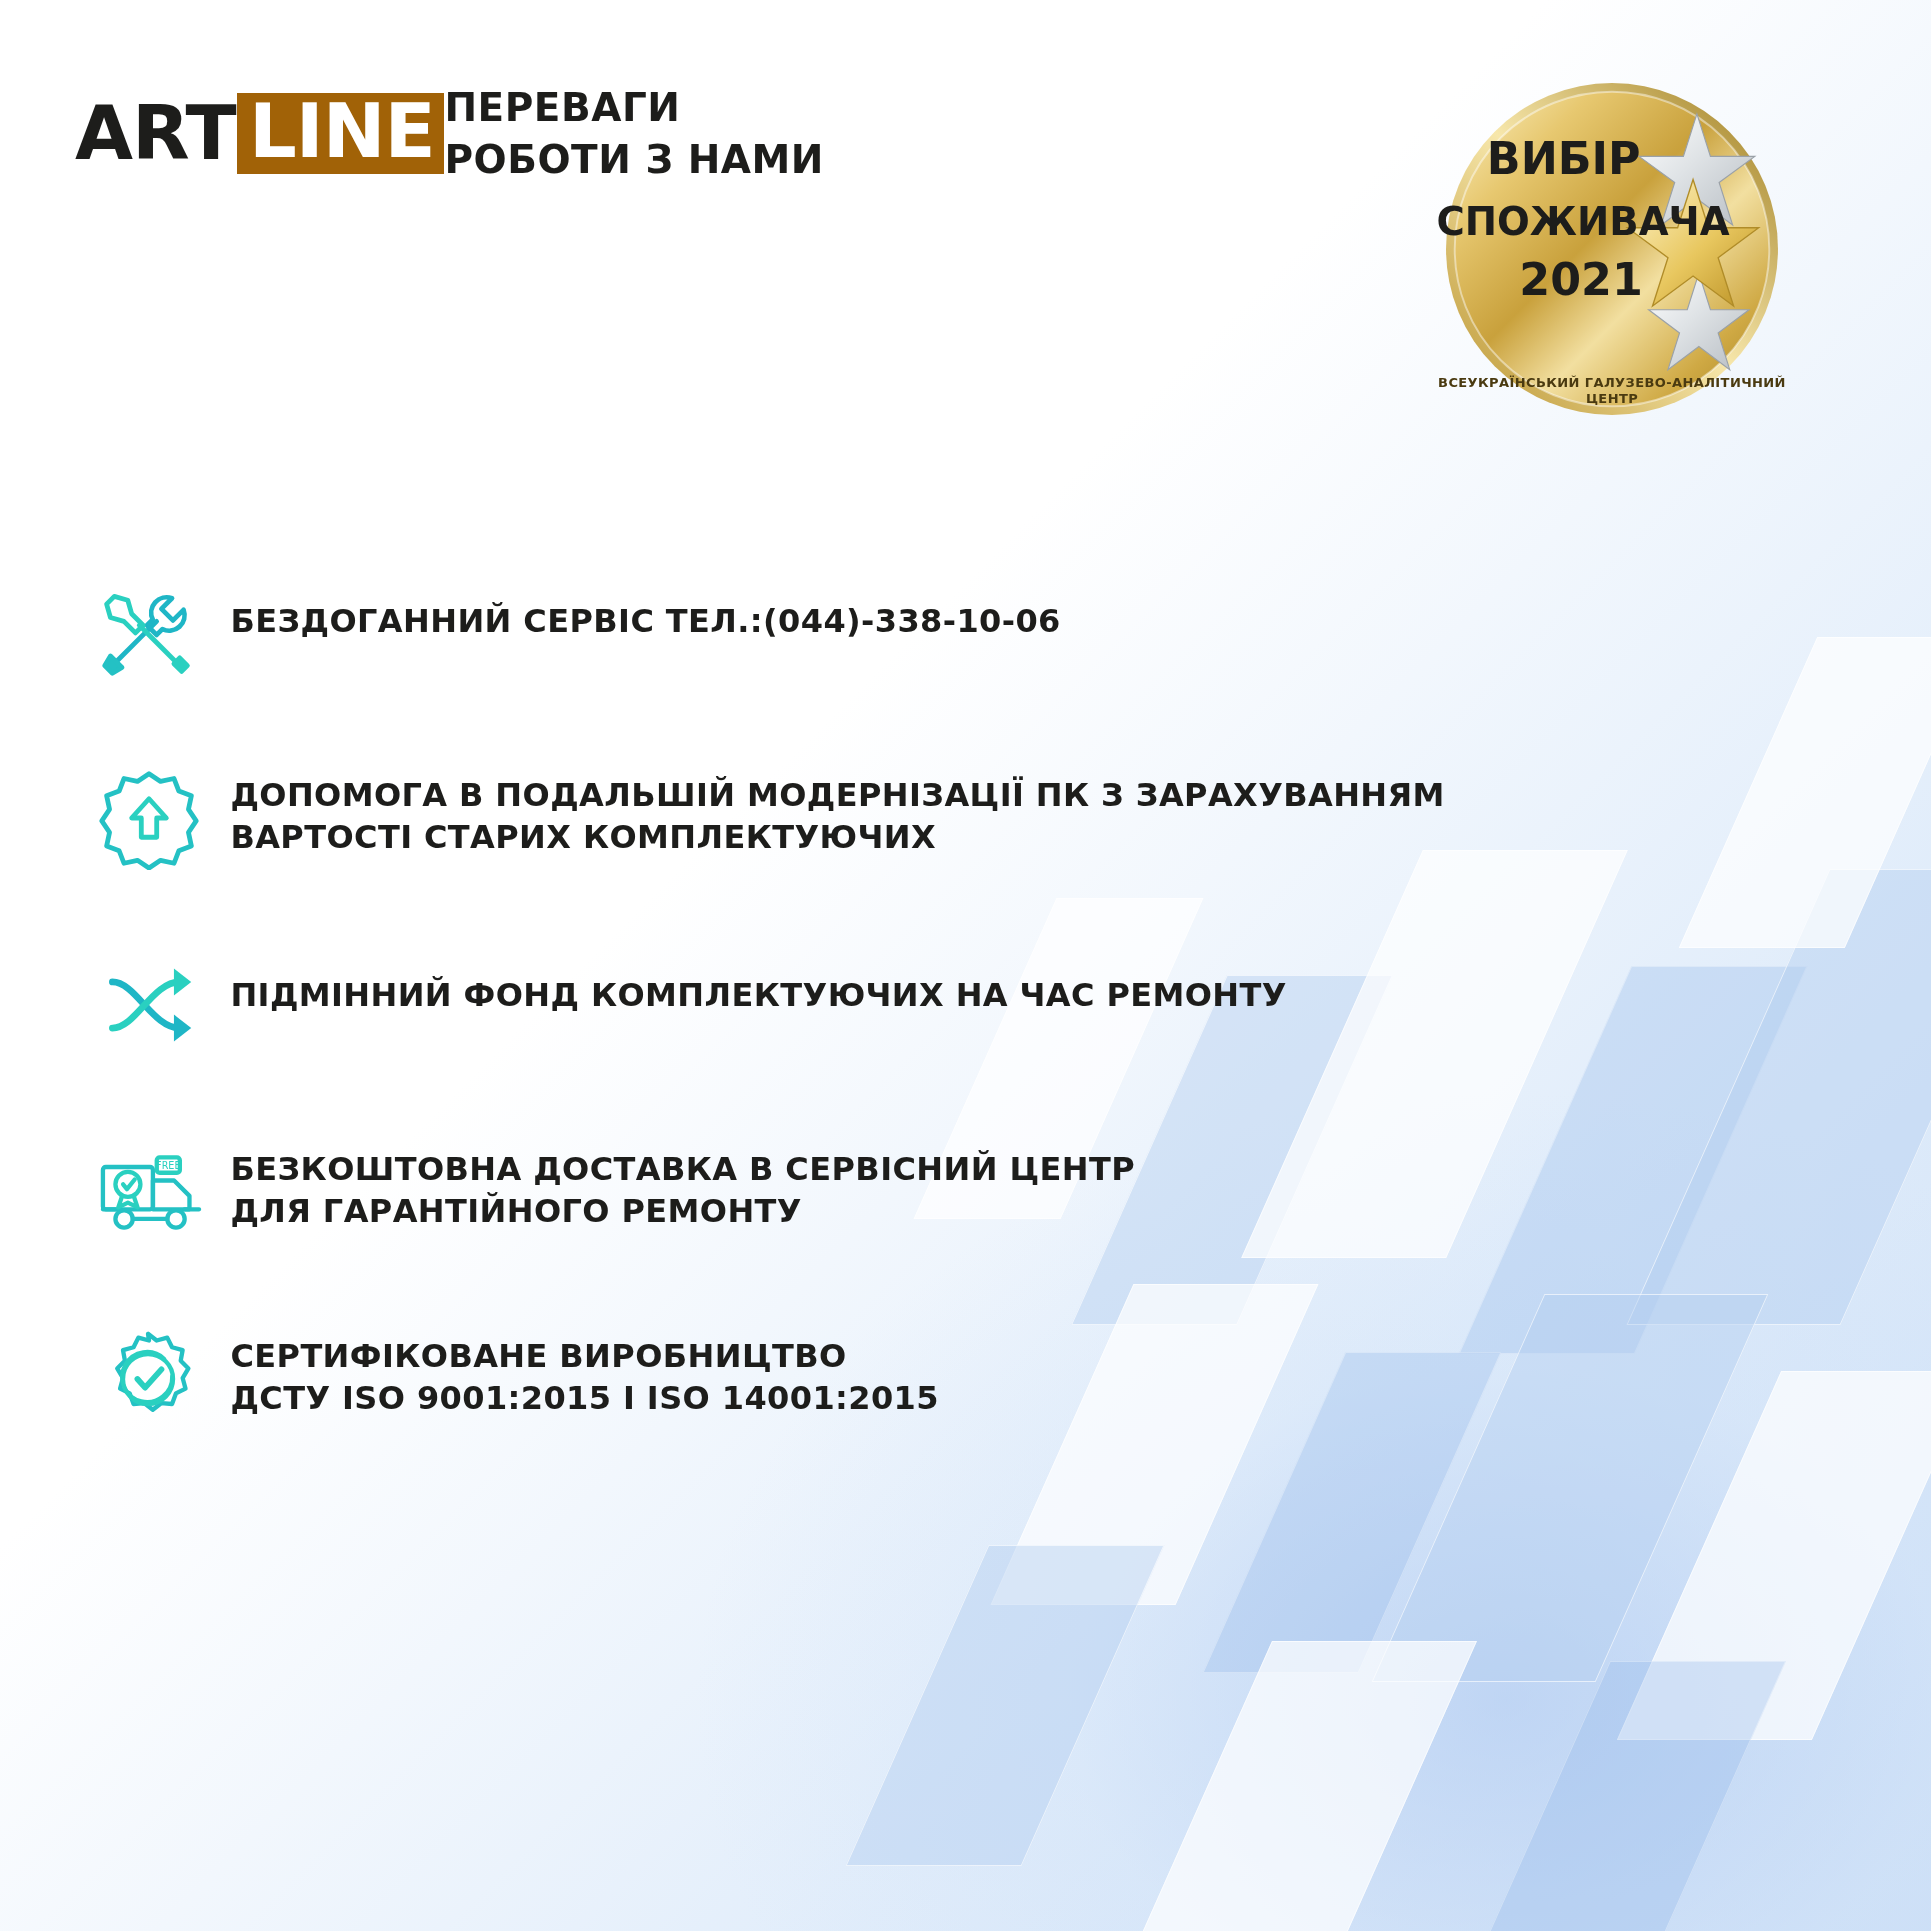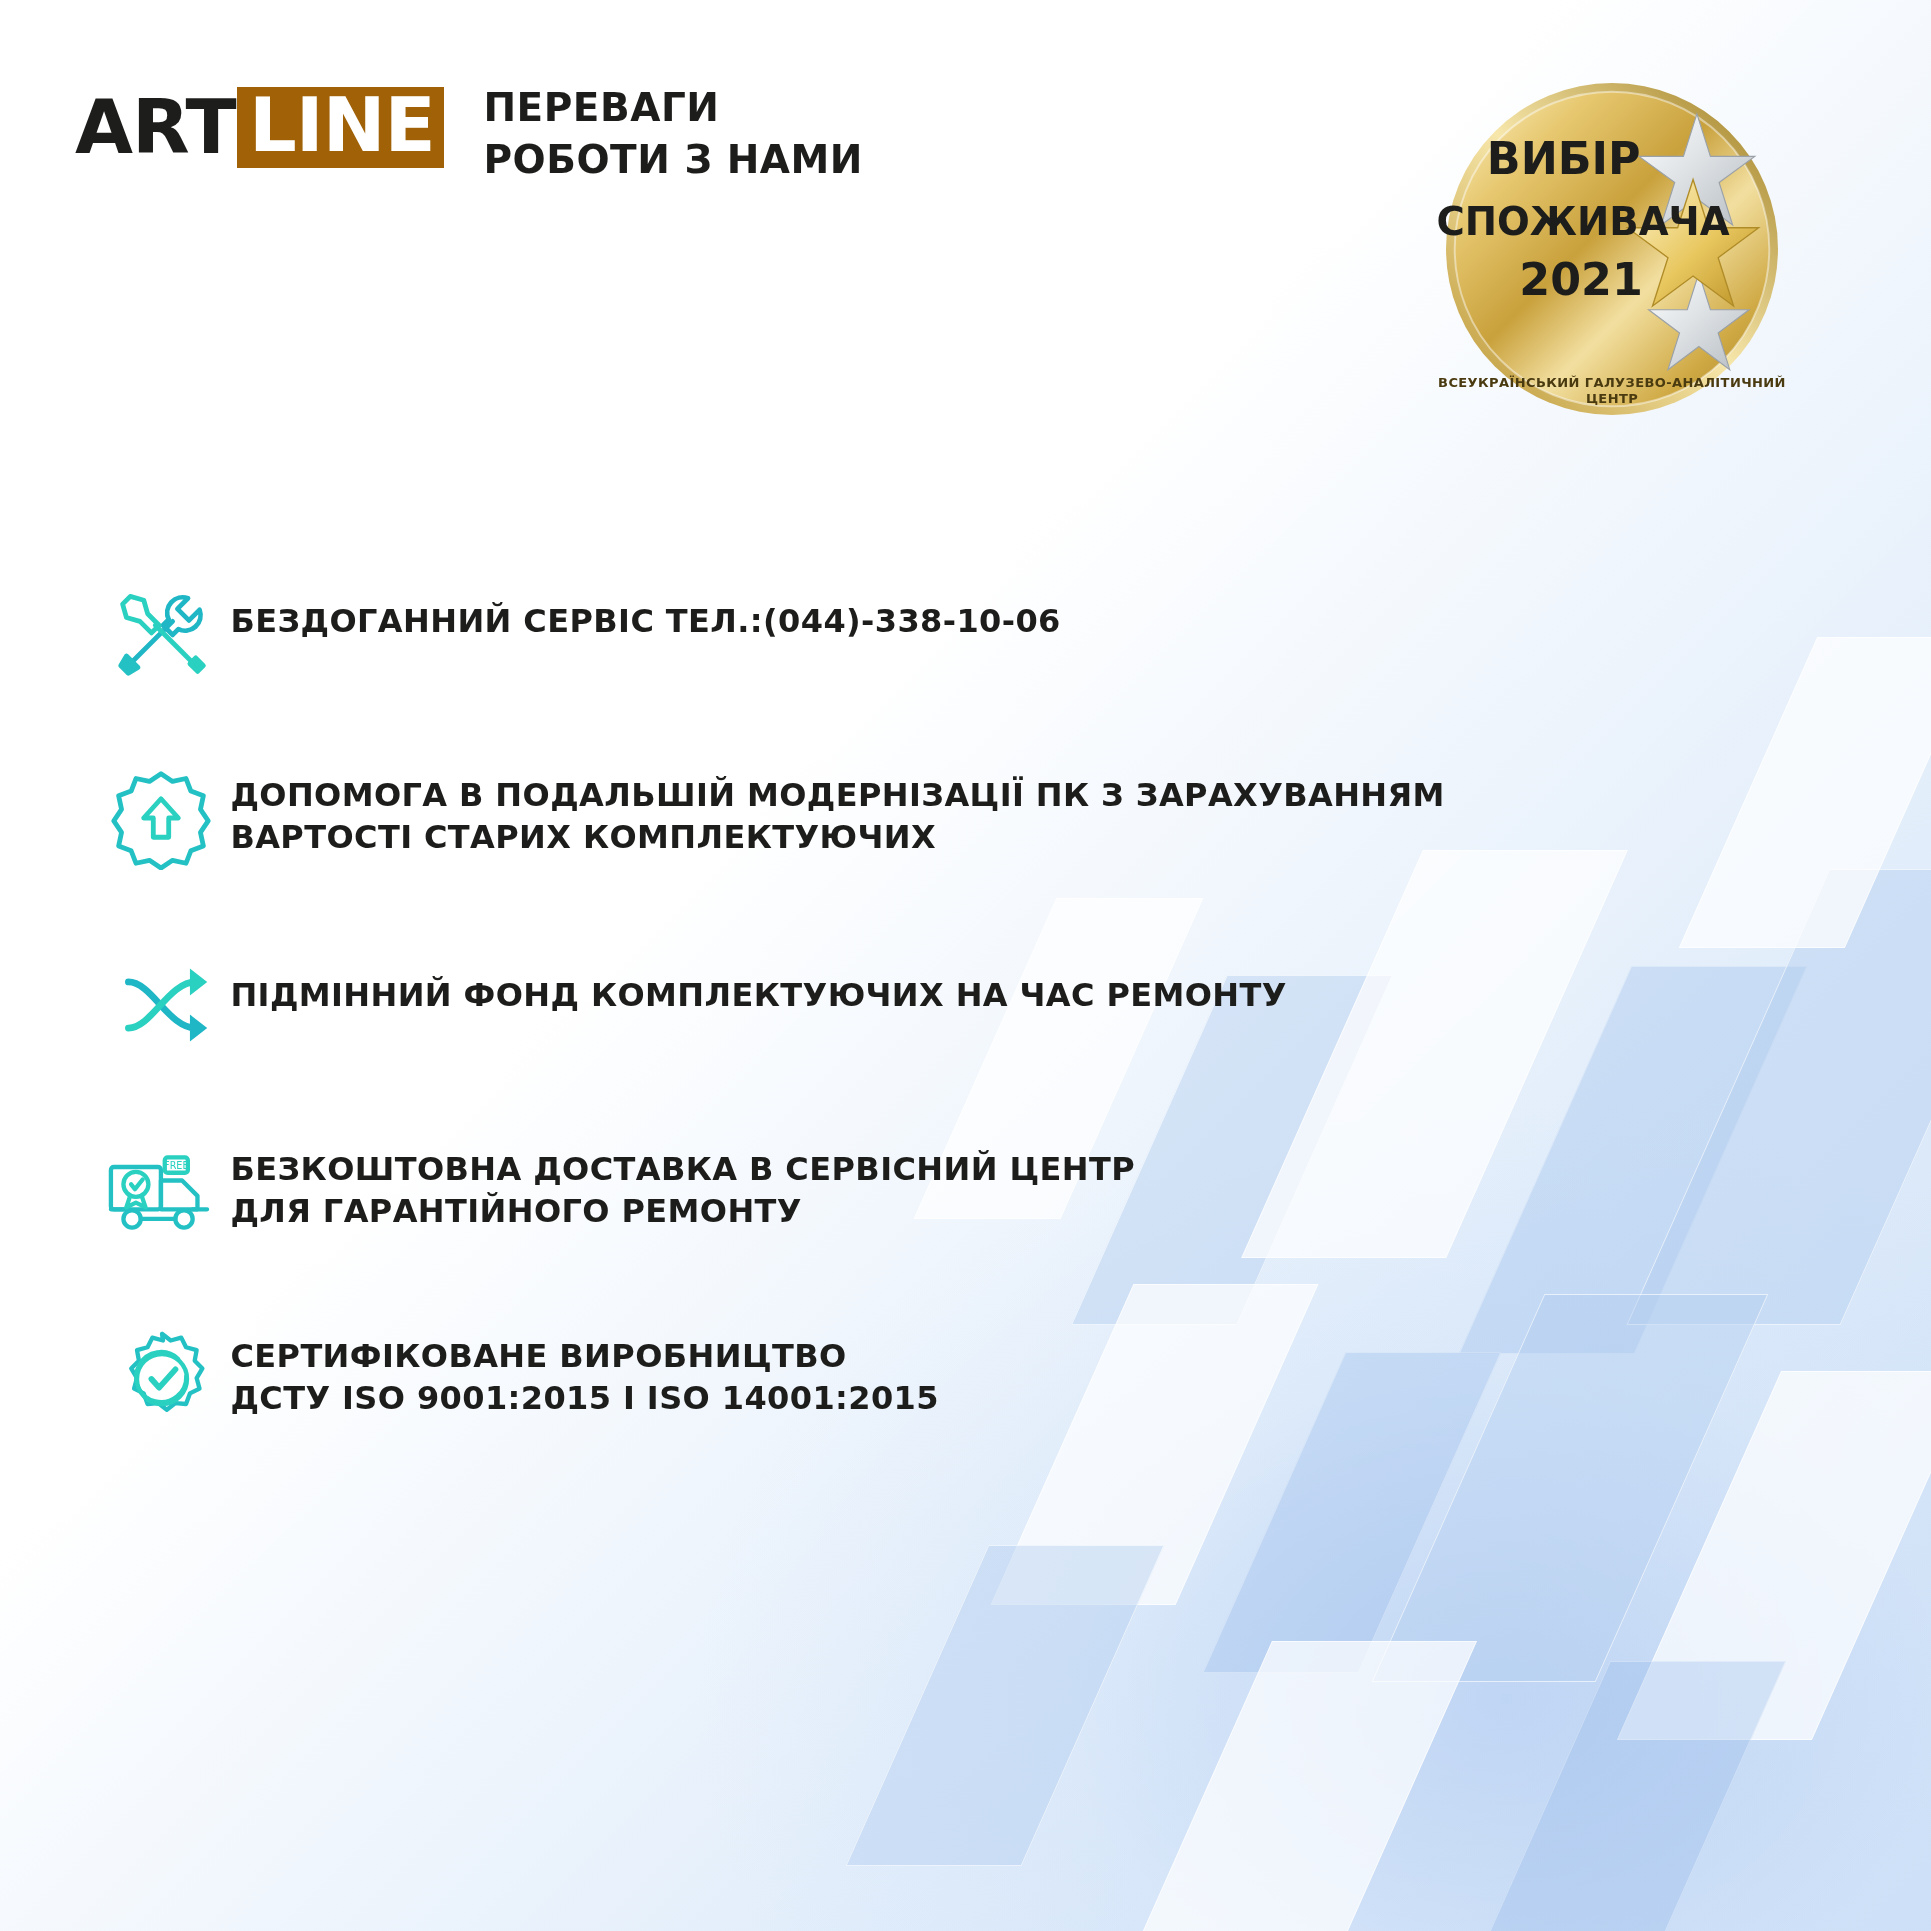--- a/index.html
+++ b/index.html
@@ -41,22 +41,21 @@
   .rhomb.dark { background: rgba(146,182,232,0.32); border-color: rgba(255,255,255,0.35); }
   .rhomb.mid  { background: rgba(180,206,240,0.45); }
   .rhomb.pale { background: rgba(255,255,255,0.70); }
 
   
   .header {
     position: absolute;
     top: 68px;
     left: 75px;
     display: flex;
-    align-items: center;
-    gap: 39px;
+    align-items: flex-end;
   }
   .logo {
     font-family: "DejaVu Sans", sans-serif;
     font-weight: 700;
     font-size: 75px;
     letter-spacing: -1px;
     color: #1d1d1b;
     line-height: 1;
     display: flex;
     align-items: center;
@@ -114,21 +113,21 @@
     display: flex;
     align-items: flex-start;
     margin-bottom: 83px;
   }
   .feature .ico {
     flex: 0 0 116px;
     width: 116px;
     height: 104px;
     display: flex;
     align-items: center;
-    justify-content: flex-end;
+    justify-content: flex-start;
   }
   .feature .txt {
     margin-left: 17.4px;
     font-family: "DejaVu Sans", sans-serif;
     font-weight: 700;
     font-size: 32px;
     line-height: 1.32;
     color: #1d1d1b;
     letter-spacing: 0.4px;
     text-transform: uppercase;

